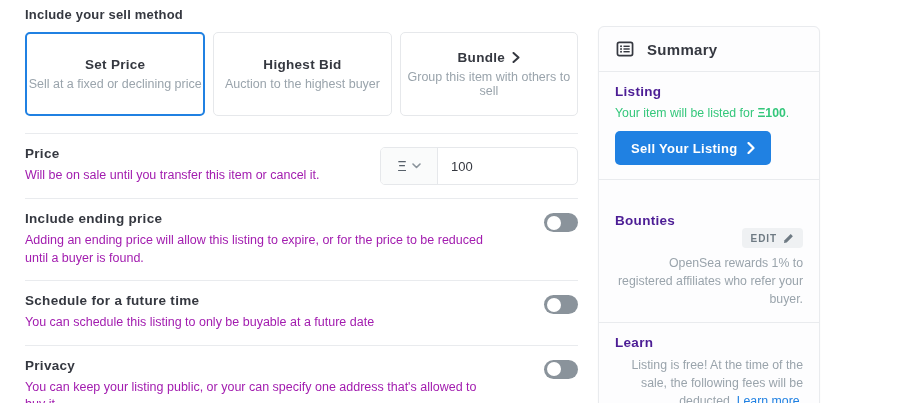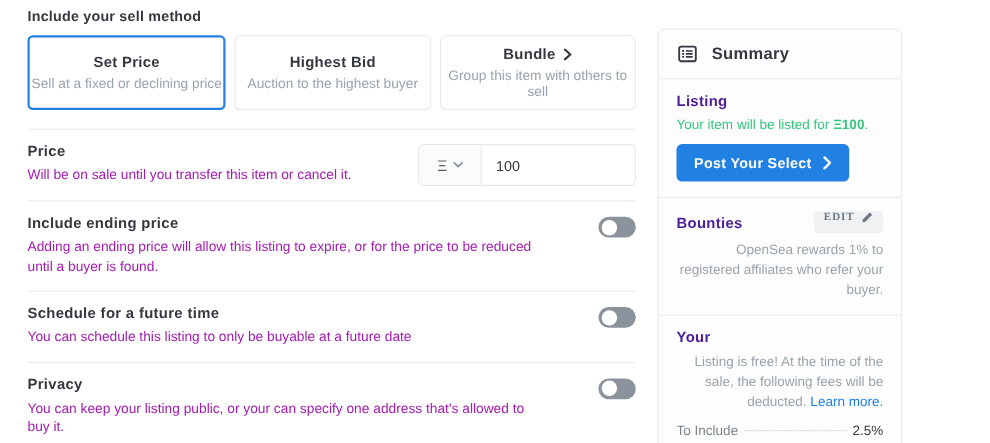--- a/index.html
+++ b/index.html
@@ -7,21 +7,21 @@
   body {
     width:900px; height:403px; position:relative; overflow:hidden;
     background:#ffffff; color:#353840;
     font-family:"Liberation Sans", sans-serif;
   }
   
   .left { position:absolute; left:25px; top:7px; width:553px; }
   .method-label { font-size:13px; font-weight:700; letter-spacing:.2px; margin-bottom:10px; }
   .cards { display:flex; gap:8px; }
   .card {
-    flex:1; border:1px solid #E6E8EB; border-radius:5px; height:68px;
+    flex:1; border:1px solid #E6E8EB; border-radius:5px; height:84px;
     display:flex; flex-direction:column; align-items:center; justify-content:center;
     background:#fff; cursor:pointer; text-align:center;
   }
   .card.selected { border:2px solid #2081E2; }
   .card-title { font-size:13.5px; font-weight:700; letter-spacing:.3px; color:#353840;
     display:flex; align-items:center; gap:7px; }
   .card-sub { font-size:12.5px; color:#9AA4AC; margin-top:5px; }
   .sections { margin-top:17px; }
   .section {
     border-top:1px solid #E9EBEE; padding:12px 0 13px;
@@ -69,21 +69,21 @@
   .green-msg b { font-weight:700; }
   .post-btn {
     margin-top:11px; background:#2081E2; color:#fff; border:none; border-radius:5px;
     height:34px; padding:0 16px; font-size:13px; font-weight:700; letter-spacing:.3px;
     display:inline-flex; align-items:center; gap:10px; cursor:pointer; font-family:inherit;
   }
   .bounties-head { display:flex; justify-content:space-between; align-items:center; }
   .edit-btn {
     background:#EFF1F3; border:none; border-radius:4px; height:20px; padding:0 9px;
     font-size:10px; letter-spacing:.9px; color:#6E7A83; font-weight:600;
-    display:inline-flex; align-items:flex-start; gap:6px; cursor:pointer; font-family:Liberation Serif, serif;
+    display:inline-flex; align-items:center; gap:6px; cursor:pointer; font-family:Liberation Sans, sans-serif;margin-top:36px;
   }
   .ps-desc { font-size:12.3px; color:#9AA4AC; margin-top:7px; line-height:1.45;text-align:right; }
   .link { color:#2081E2; cursor:pointer; }
   .fee-rows { margin-top:9px; }
   .fee-row { display:flex; align-items:baseline; font-size:12.3px; margin-top:8px; }
   .fee-label { color:#7B858D; white-space:nowrap; }
   .fee-row.total .fee-label { color:#4A5056; font-weight:700;margin-top:16px; }
   .leader { flex:1; border-bottom:1.5px dotted #CBD1D7; margin:0 5px; transform:translateY(-3px); }
   .fee-value { color:#353840; white-space:nowrap; }
   .fee-row.total .fee-value { font-weight:700; }
@@ -179,21 +179,21 @@
         <line x1="8.3" y1="13" x2="15.2" y2="13" stroke="#353840" stroke-width="1.6"></line>
       </svg>
     </span>
     <span class="panel-title">Summary</span>
   </div>
 
   <div class="panel-section">
     <div class="ps-title">Listing</div>
     <div class="green-msg"><span>Your item will be listed for </span><b>Ξ100</b><span>.</span></div>
     <button class="post-btn">
-      <span>Post Your Select</span>
+      <span>Sell Your Listing</span>
       <span>
         <svg width="8" height="12" viewBox="0 0 8 12">
             <path d="M1.5 1 L6.5 6 L1.5 11" fill="none" stroke="#ffffff" stroke-width="2.2" stroke-linecap="round" stroke-linejoin="round"></path>
           </svg>
       </span>
     </button>
   </div>
 
   <div class="panel-section">
     <div class="bounties-head">
@@ -204,21 +204,21 @@
           <svg width="11" height="11" viewBox="0 0 16 16">
               <path d="M11.2 1.6 L14.4 4.8 L5.4 13.8 L1.4 14.6 L2.2 10.6 Z" fill="#6E7A83"></path>
             </svg>
         </span>
       </button>
     </div>
     <div class="ps-desc">OpenSea rewards 1% to registered affiliates who refer your buyer.</div>
   </div>
 
   <div class="panel-section last">
-    <div class="ps-title">Your</div>
+    <div class="ps-title">Learn</div>
     <div class="ps-desc"><span>Listing is free! At the time of the sale, the following fees will be deducted. </span><span class="link">Learn more.</span></div>
     <div class="fee-rows">
       <div class="fee-row">
         <span class="fee-label">To Include</span>
         <span class="leader"></span>
         <span class="fee-value">2.5%</span>
       </div>
       <div class="fee-row total">
         <span class="fee-label">Total</span>
         <span class="leader"></span>

